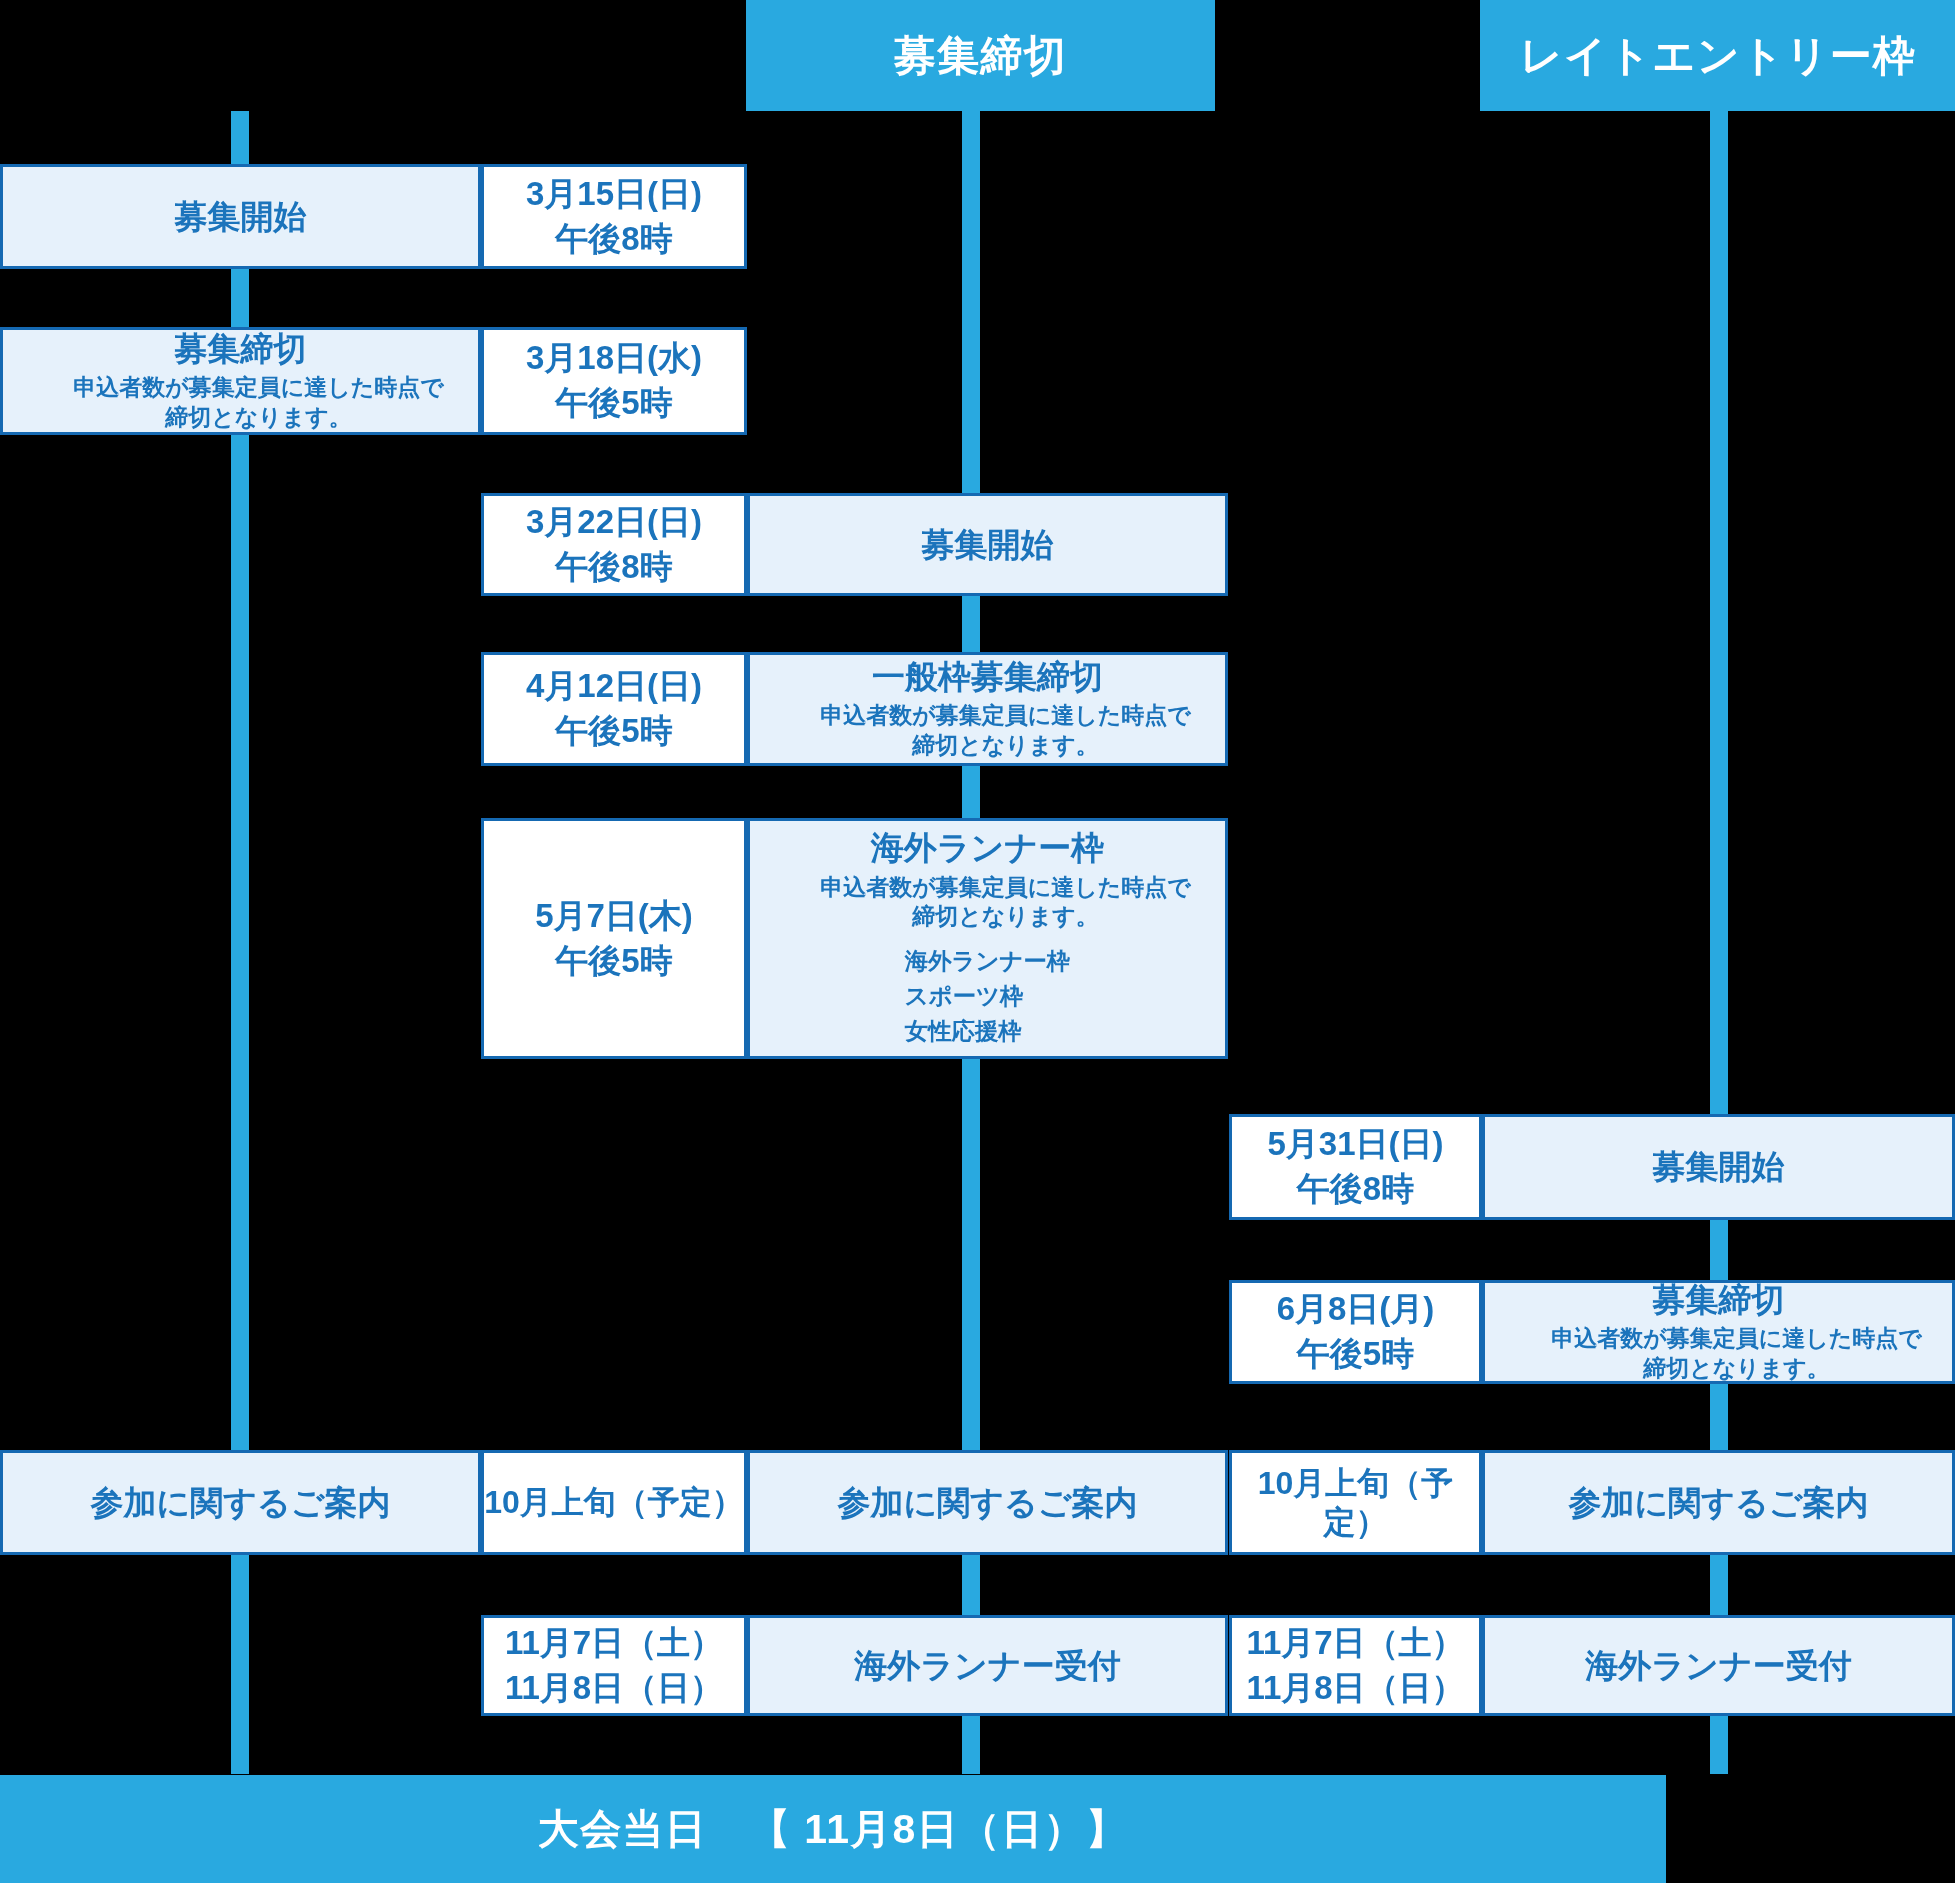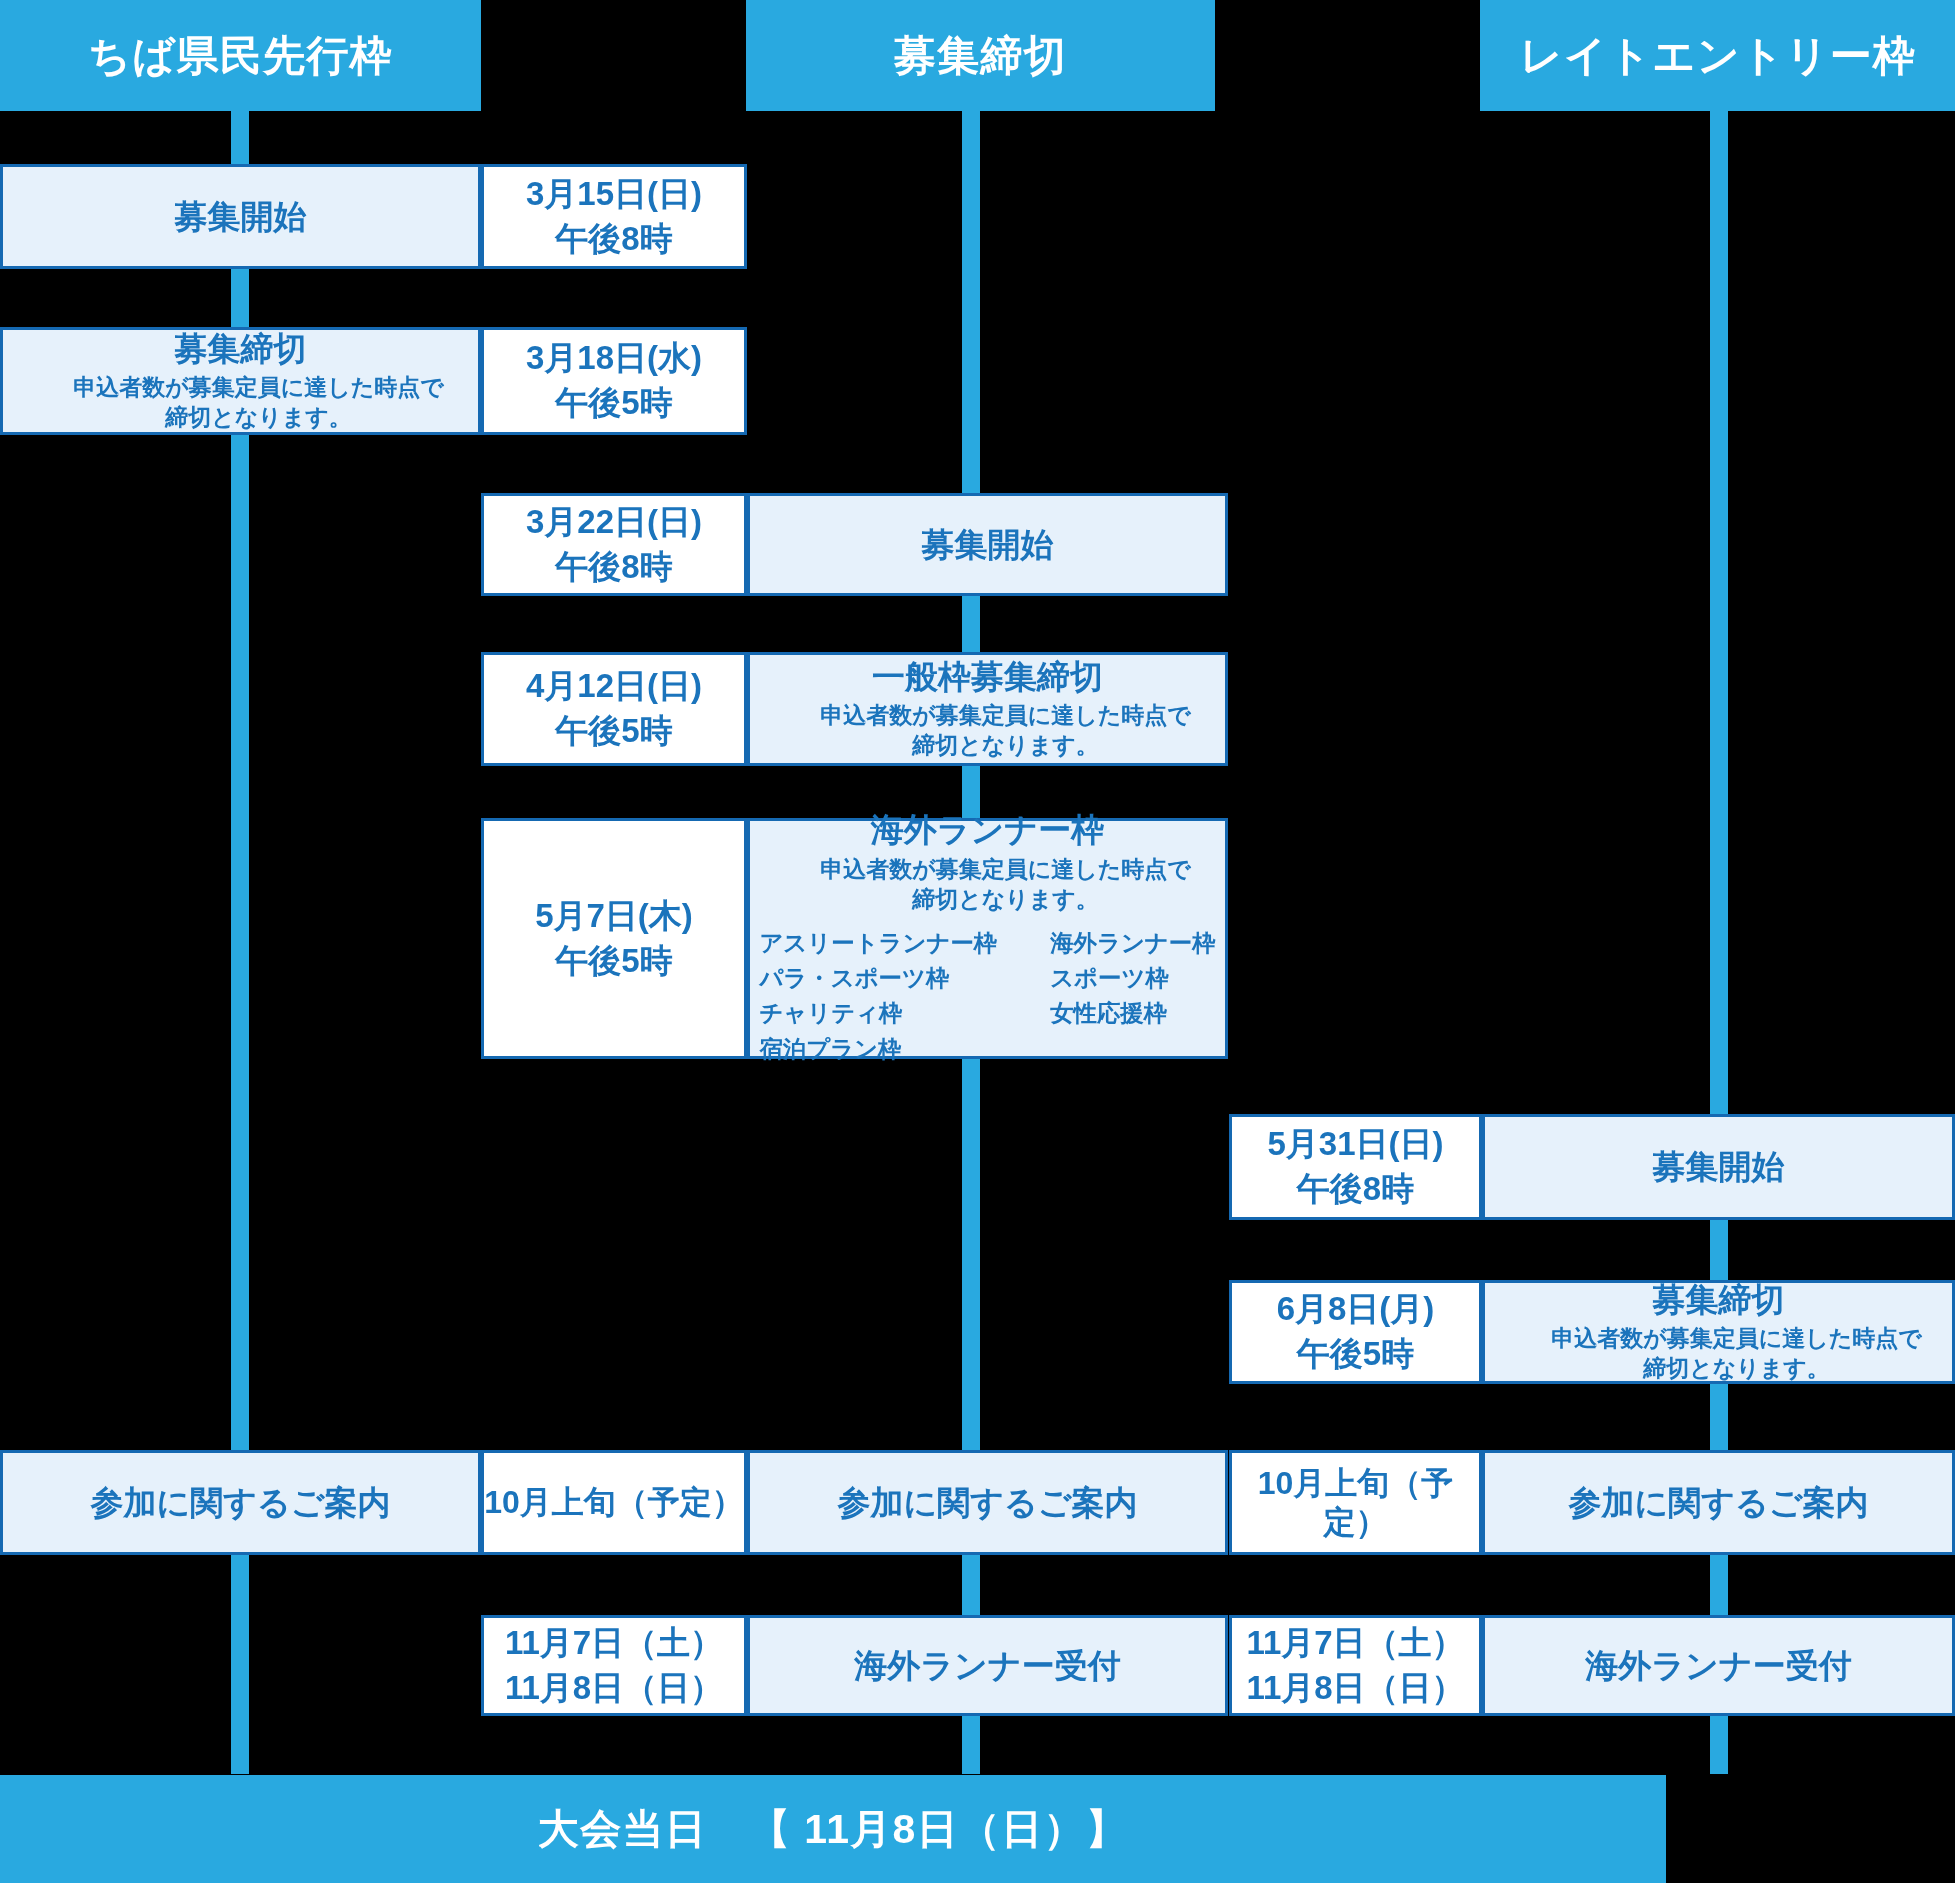--- a/index.html
+++ b/index.html
@@ -60,21 +60,20 @@
   
   .footer{position:absolute;left:0;top:1775px;width:1666px;height:108px;
           background:var(--accent);color:#fff;font-weight:700;font-size:41px;
           display:flex;align-items:center;justify-content:center;z-index:3;letter-spacing:1.3px;}
 </style>
 </head>
 <body>
 
 <div id="canvas">
 
-  <div class="header h1">ちば県民先行枠</div>
   <div class="header h2">募集締切</div>
   <div class="header h3">レイトエントリー枠</div>
 
   <div class="tline l1"></div>
   <div class="tline l2"></div>
   <div class="tline l3"></div>
 
   <div class="box event band-a r1">
     <div class="title">募集開始</div>
   </div>
@@ -119,26 +118,20 @@
     <div class="date-text">5月7日(木)</div>
     <div class="date-text">午後5時</div>
   </div>
   <div class="box event band-c r5">
     <div class="title">海外ランナー枠</div>
     <div class="note">
       <div>申込者数が募集定員に達した時点で</div>
       <div>締切となります。</div>
     </div>
     <div class="slots">
-      <ul>
-        <li>アスリートランナー枠</li>
-        <li>パラ・スポーツ枠</li>
-        <li>チャリティ枠</li>
-        <li>宿泊プラン枠</li>
-      </ul>
       <ul>
         <li>海外ランナー枠</li>
         <li>スポーツ枠</li>
         <li>女性応援枠</li>
       </ul>
     </div>
   </div>
 
   <div class="box date band-d r6">
     <div class="date-text">5月31日(日)</div>

